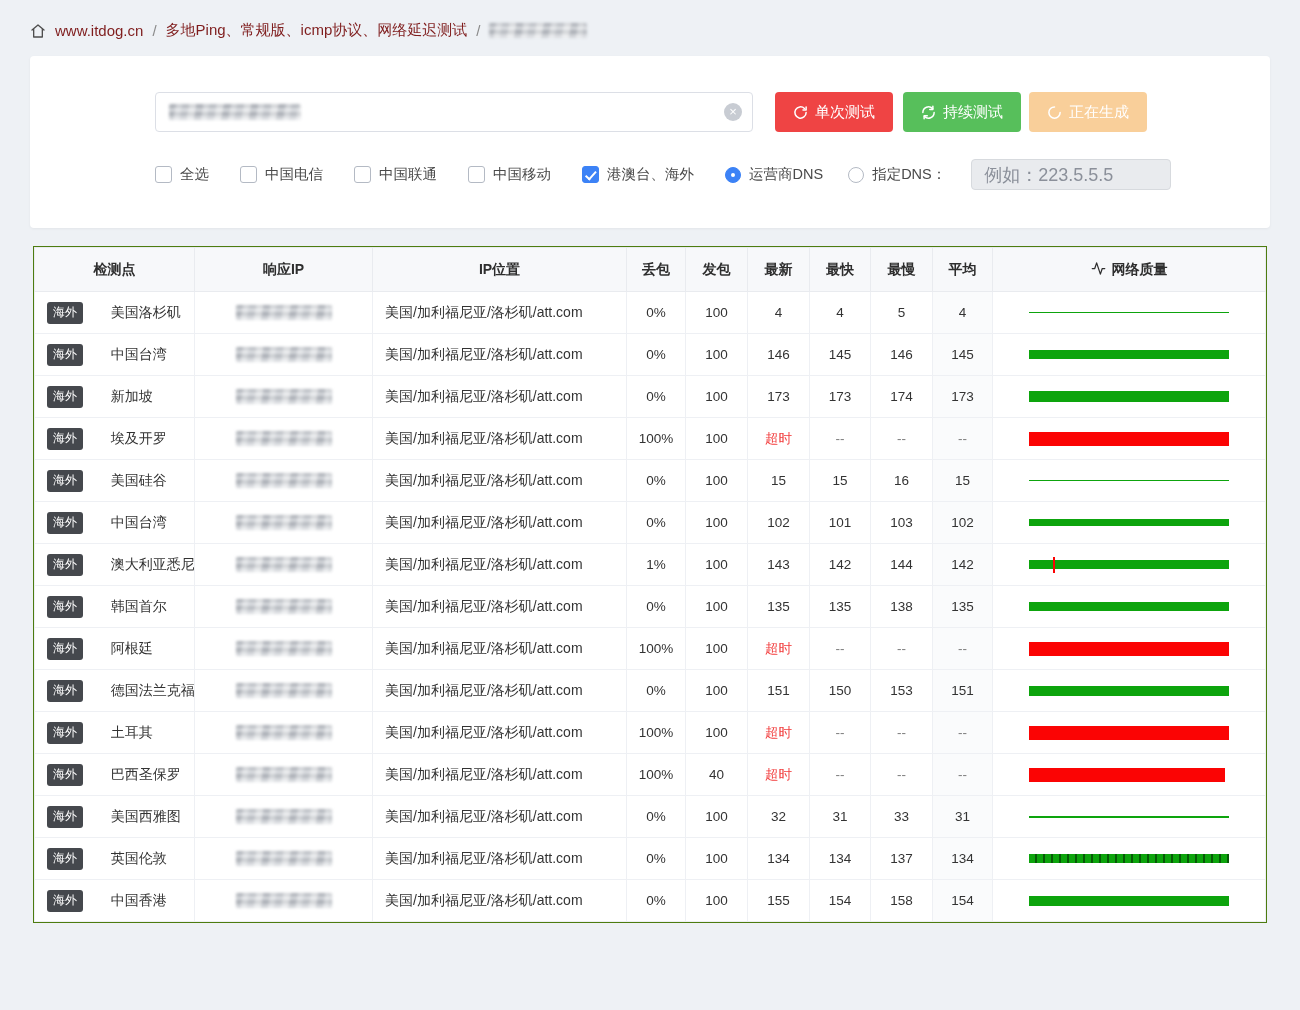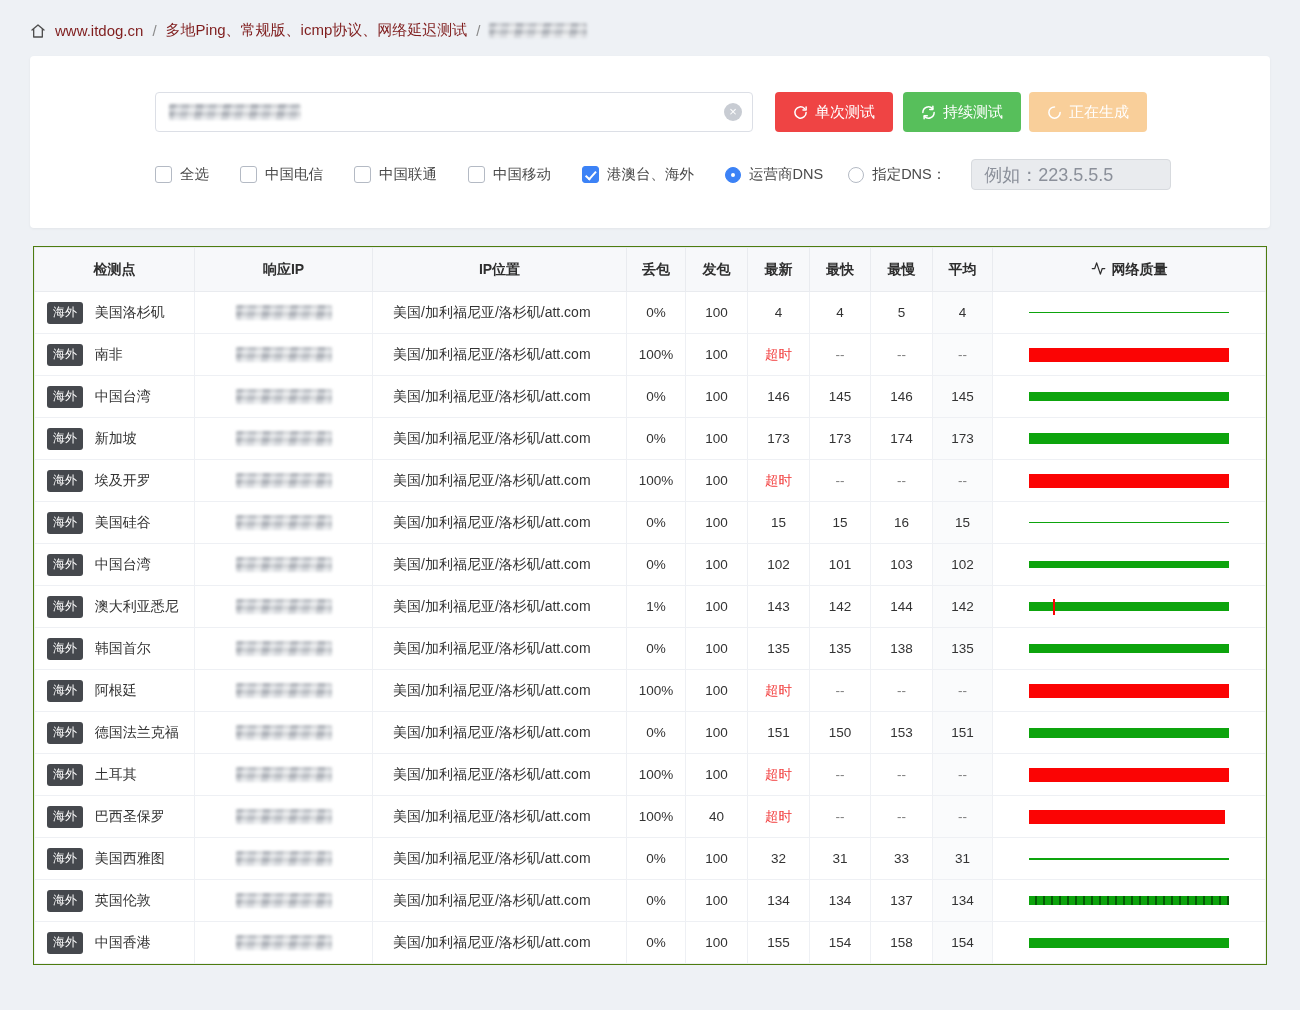--- a/index.html
+++ b/index.html
@@ -98,24 +98,24 @@
     color: #2e2e2e; border: 1px solid #e9ebef; text-align: center;
   }
   th .th-flex { display: flex; align-items: flex-end; justify-content: center; gap: 6px; }
   td {
     height: 42px; font-size: 13.5px; text-align: center; color: #333;
     border: 1px solid #eef0f4; overflow: hidden; white-space: nowrap;
   }
   .c-node { text-align: left; padding-left: 12px; }
   .tag {
     display: inline-block; background: #45484d; color: #fff; font-size: 12px;
-    padding: 2.5px 6px; border-radius: 3px; margin-right: 8px; vertical-align: middle;
+    padding: 2.5px 6px; border-radius: 3px; margin-right: 24px; vertical-align: middle;
   }
   .node { vertical-align: middle; font-size: 14px; }
-  .c-loc { text-align: left; padding-left: 20px; font-size: 14px; }
+  .c-loc { text-align: left; padding-left: 12px; font-size: 14px; }
   .c-avg { background: #fafbfc; }
   td.timeout { color: #f23d3d; }
   td.muted { color: #7d7d7d; }
 
   .spark { width: 200px; height: 16px; margin: 0 auto; position: relative; display: flex; align-items: center; }
   .bar { width: 100%; }
   .bar.green { background: #0da40d; }
   .bar.red   { background: #fb0404; }
   .bar.striped { background-image: repeating-linear-gradient(90deg, transparent 0 6px, rgba(0,30,0,.55) 6px 8px); }
   .spike { position: absolute; left: 12%; top: 0; bottom: 0; width: 2px; background: #fb0404; }
@@ -262,41 +262,20 @@
     <td class="c-num c-avg">4</td>
     <td class="c-q">
       <div class="spark">
         <div class="bar green" style="height: 1.5px; width: 100%;"></div>
       </div>
     </td>
   </tr>
         <tr>
     <td class="c-node">
       <span class="tag">海外</span>
-      <span class="node">南非</span>
-    </td>
-    <td class="c-ip">
-      <span class="redact redact-ip"></span>
-    </td>
-    <td class="c-loc">美国/加利福尼亚/洛杉矶/att.com</td>
-    <td class="c-num">100%</td>
-    <td class="c-num">100</td>
-    <td class="c-num timeout">超时</td>
-    <td class="c-num muted">--</td>
-    <td class="c-num muted">--</td>
-    <td class="c-num c-avg muted">--</td>
-    <td class="c-q">
-      <div class="spark">
-        <div class="bar red" style="height: 14px; width: 100%;"></div>
-      </div>
-    </td>
-  </tr>
-        <tr>
-    <td class="c-node">
-      <span class="tag">海外</span>
       <span class="node">中国台湾</span>
     </td>
     <td class="c-ip">
       <span class="redact redact-ip"></span>
     </td>
     <td class="c-loc">美国/加利福尼亚/洛杉矶/att.com</td>
     <td class="c-num">0%</td>
     <td class="c-num">100</td>
     <td class="c-num">146</td>
     <td class="c-num">145</td>

